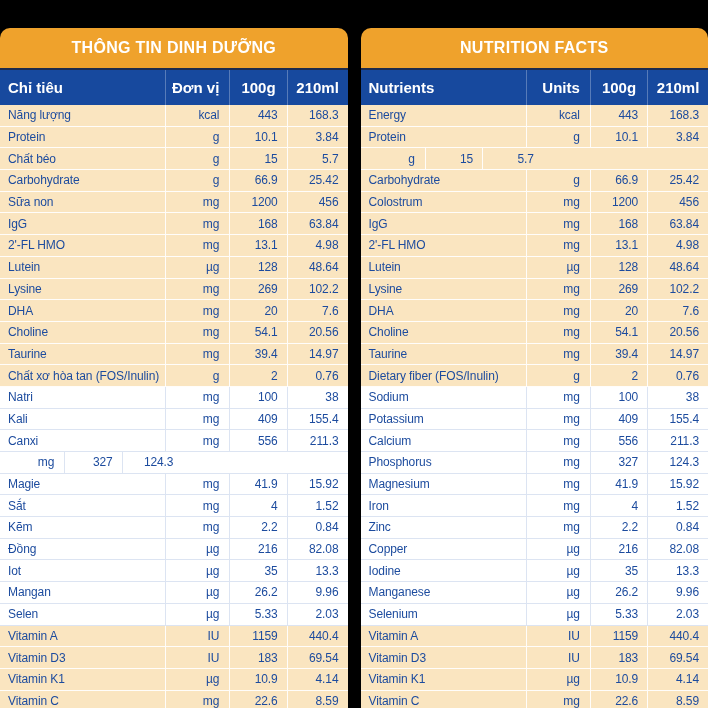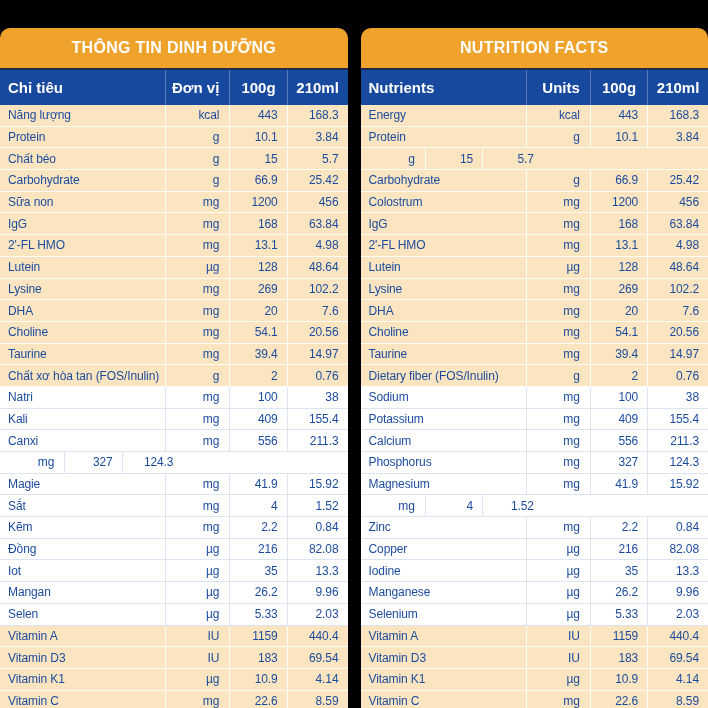--- a/index.html
+++ b/index.html
@@ -340,20 +340,21 @@
           <div class="cell c3 val">327</div>
           <div class="cell c4 val">124.3</div>
         </div>
         <div class="row white">
           <div class="cell c1 name">Magnesium</div>
           <div class="cell c2 unit">mg</div>
           <div class="cell c3 val">41.9</div>
           <div class="cell c4 val">15.92</div>
         </div>
         <div class="row white">
+          <div class="cell c1 name">Iron</div>
           <div class="cell c2 unit">mg</div>
           <div class="cell c3 val">4</div>
           <div class="cell c4 val">1.52</div>
         </div>
         <div class="row white">
           <div class="cell c1 name">Zinc</div>
           <div class="cell c2 unit">mg</div>
           <div class="cell c3 val">2.2</div>
           <div class="cell c4 val">0.84</div>
         </div>

